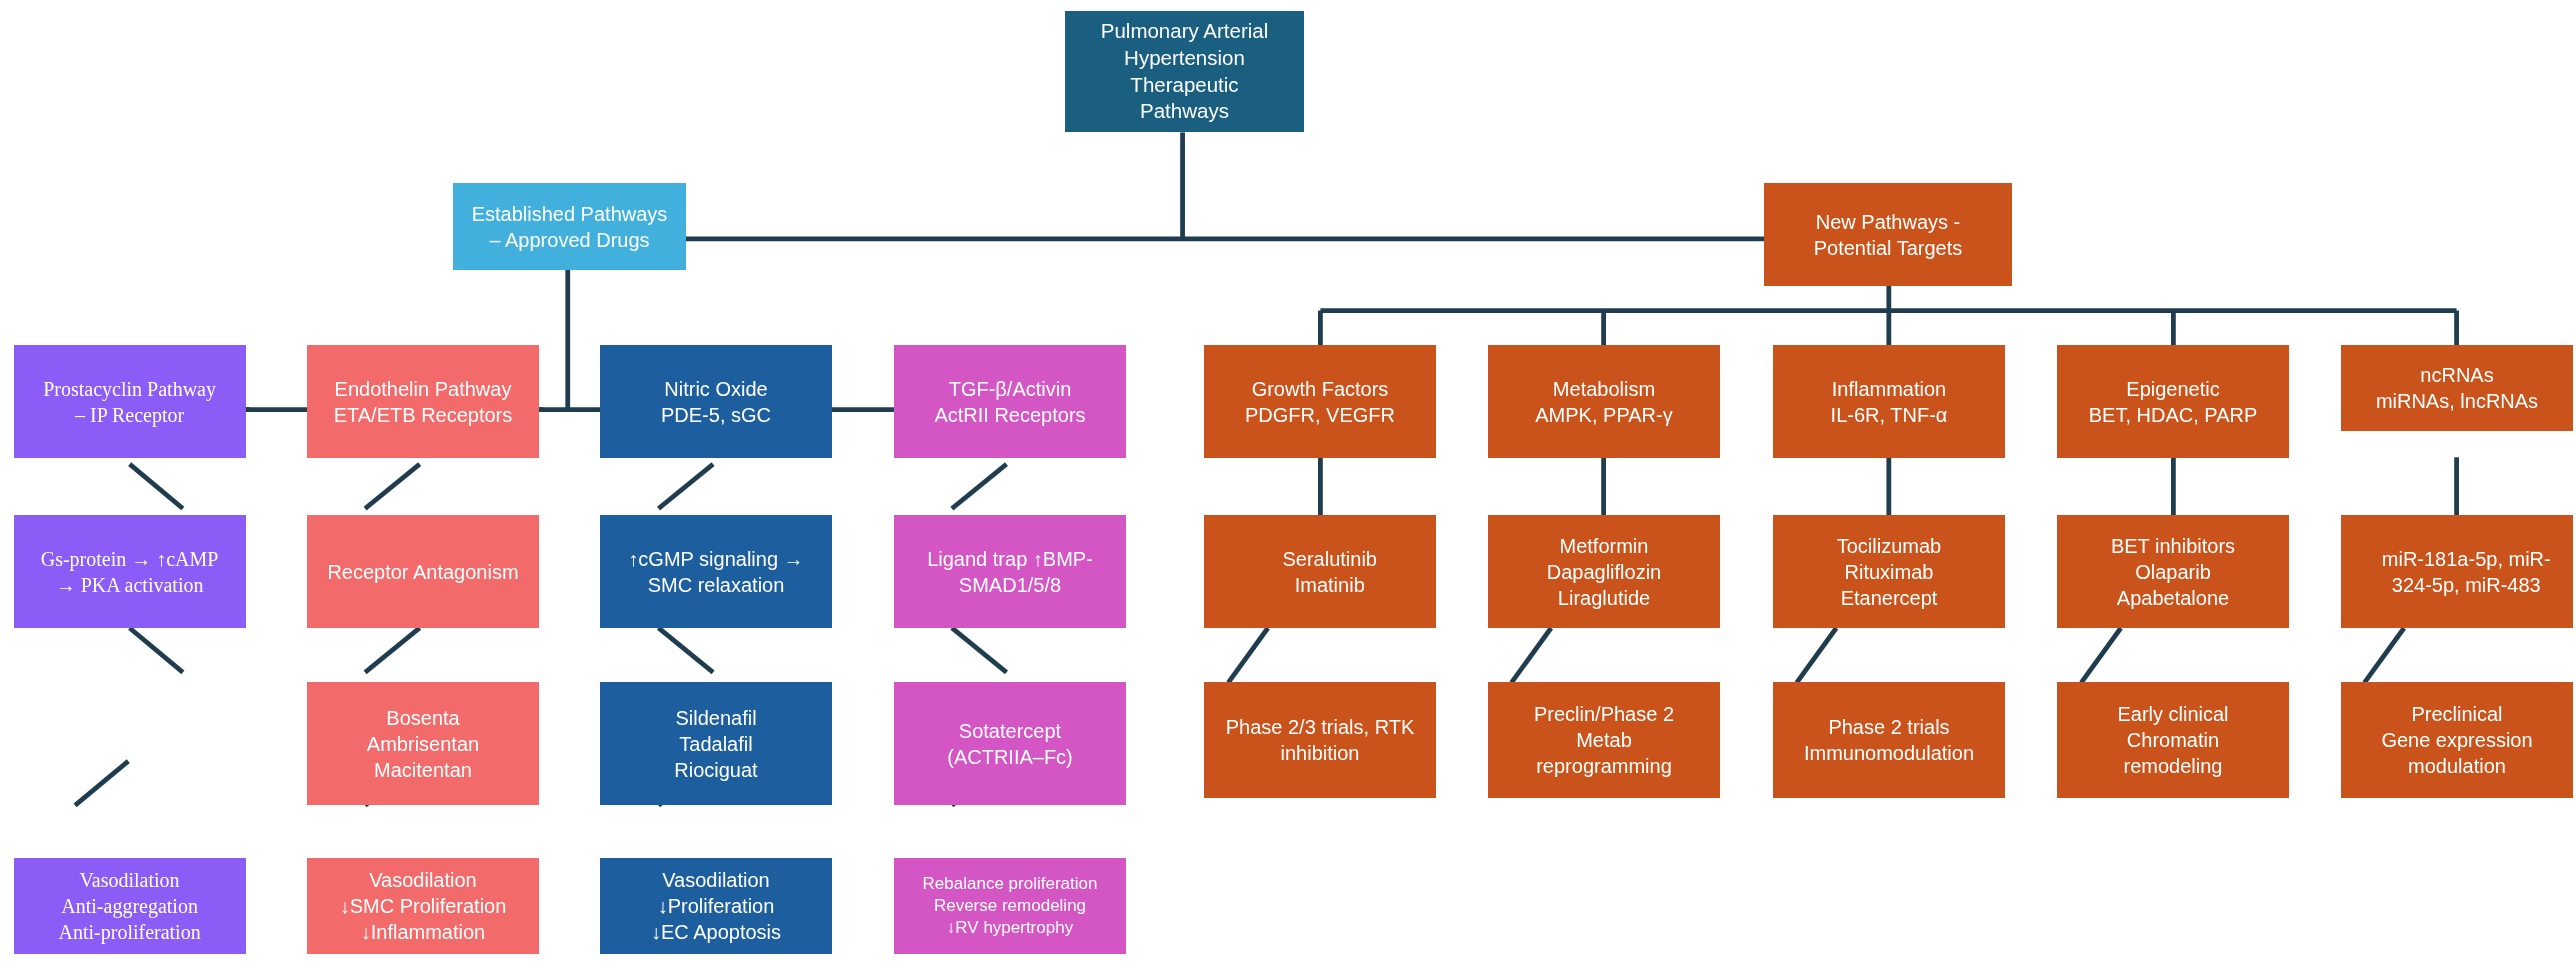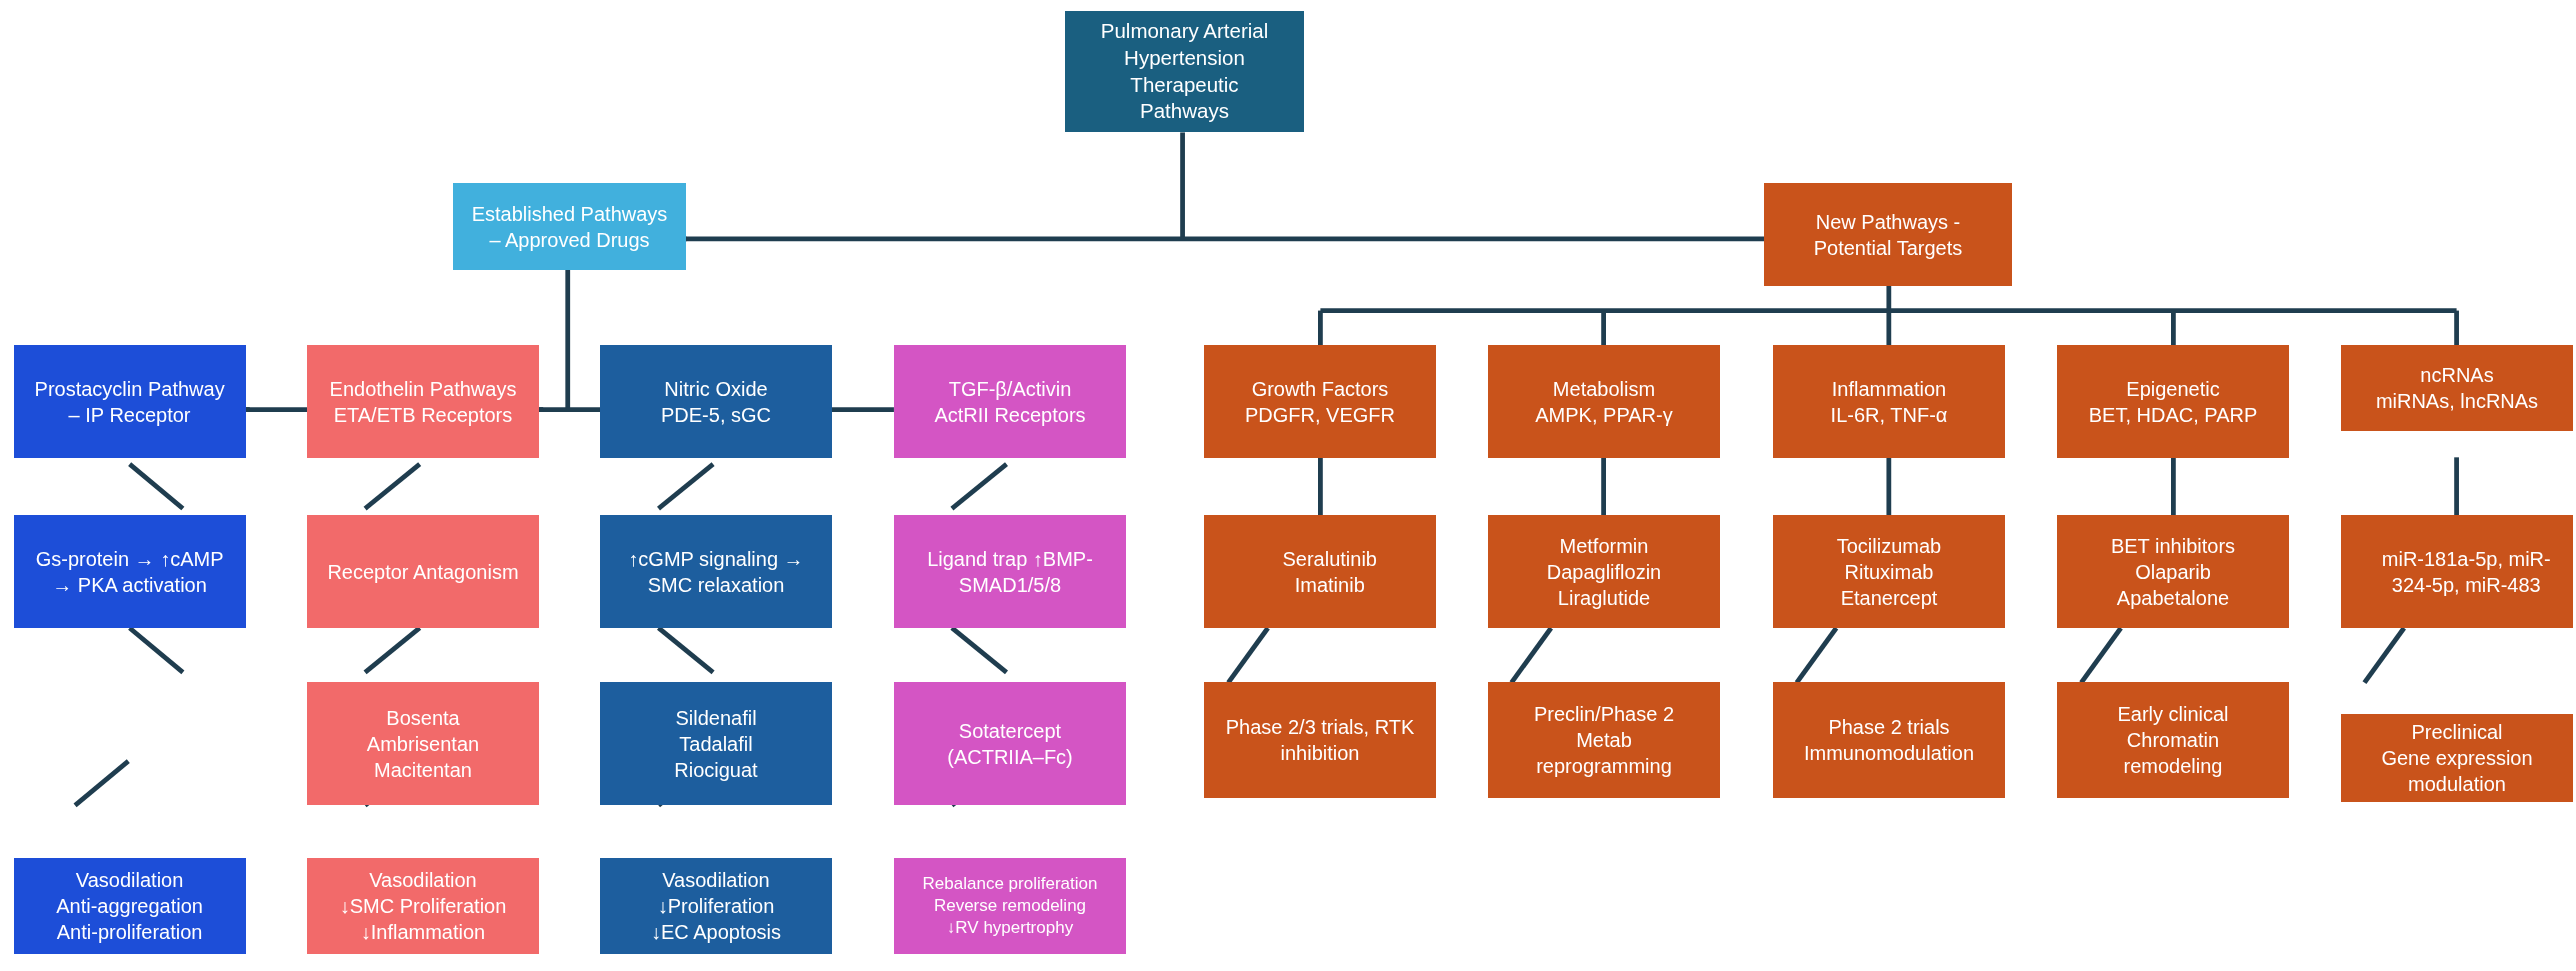--- a/index.html
+++ b/index.html
@@ -18,21 +18,21 @@
     text-align:center;
     color:#ffffff;
     line-height:1.30;
     padding:4.1px 5.5px;
     white-space:pre-line;
     overflow:visible;
   }
   .n-root   {background:#1a5f80;}
   .n-est    {background:#41b0dd;}
   .n-new    {background:#c9531b;}
-  .n-green  {background:#1d4ed8;}
+  .n-green  {background:#8b5cf6;font-family:Liberation Serif, serif;}
   .n-pink   {background:#f26a6a;}
   .n-blue   {background:#1d5e9e;}
   .n-magenta{background:#d455c4;}
   .n-orange {background:#c9531b;}
 </style>
 </head>
 <body>
 
 <div id="canvas">
 
@@ -100,21 +100,21 @@
 Potential Targets</div>
 
   <div class="node n-green" style="left:13.6px;top:345px;width:232px;height:113px;font-size:20px;">Prostacyclin Pathway
 – IP Receptor</div>
   <div class="node n-green" style="left:13.6px;top:515px;width:232px;height:113px;font-size:20px;">Gs-protein → ↑cAMP
 → PKA activation</div>
   <div class="node n-green" style="left:13.6px;top:858px;width:232px;height:96px;font-size:20px;">Vasodilation
 Anti-aggregation
 Anti-proliferation</div>
 
-  <div class="node n-pink" style="left:307px;top:345px;width:232px;height:113px;font-size:20px;">Endothelin Pathways
+  <div class="node n-pink" style="left:307px;top:345px;width:232px;height:113px;font-size:20px;">Endothelin Pathway
 ETA/ETB Receptors</div>
   <div class="node n-pink" style="left:307px;top:515px;width:232px;height:113px;font-size:20px;">Receptor Antagonism</div>
   <div class="node n-pink" style="left:307px;top:682px;width:232px;height:123px;font-size:20px;">Bosenta
 Ambrisentan
 Macitentan</div>
   <div class="node n-pink" style="left:307px;top:858px;width:232px;height:96px;font-size:20px;">Vasodilation
 ↓SMC Proliferation
 ↓Inflammation</div>
 
   <div class="node n-blue" style="left:600px;top:345px;width:232px;height:113px;font-size:20px;">Nitric Oxide
@@ -168,18 +168,18 @@
 Olaparib
 Apabetalone</div>
   <div class="node n-orange" style="left:2057px;top:682px;width:232px;height:116px;font-size:20px;">Early clinical
 Chromatin
 remodeling</div>
 
   <div class="node n-orange" style="left:2341px;top:345px;width:232px;height:86px;font-size:20px;">ncRNAs
 miRNAs, lncRNAs</div>
   <div class="node n-orange" style="left:2341px;top:515px;width:232px;height:113px;font-size:20px;padding-left:24px;">miR-181a-5p, miR-
 324-5p, miR-483</div>
-  <div class="node n-orange" style="left:2341px;top:714px;width:232px;height:88px;font-size:20px;">Preclinical
+  <div class="node n-orange" style="left:2341px;top:682px;width:232px;height:116px;font-size:20px;">Preclinical
 Gene expression
 modulation</div>
 
 </div>
 
 
 </body></html>

